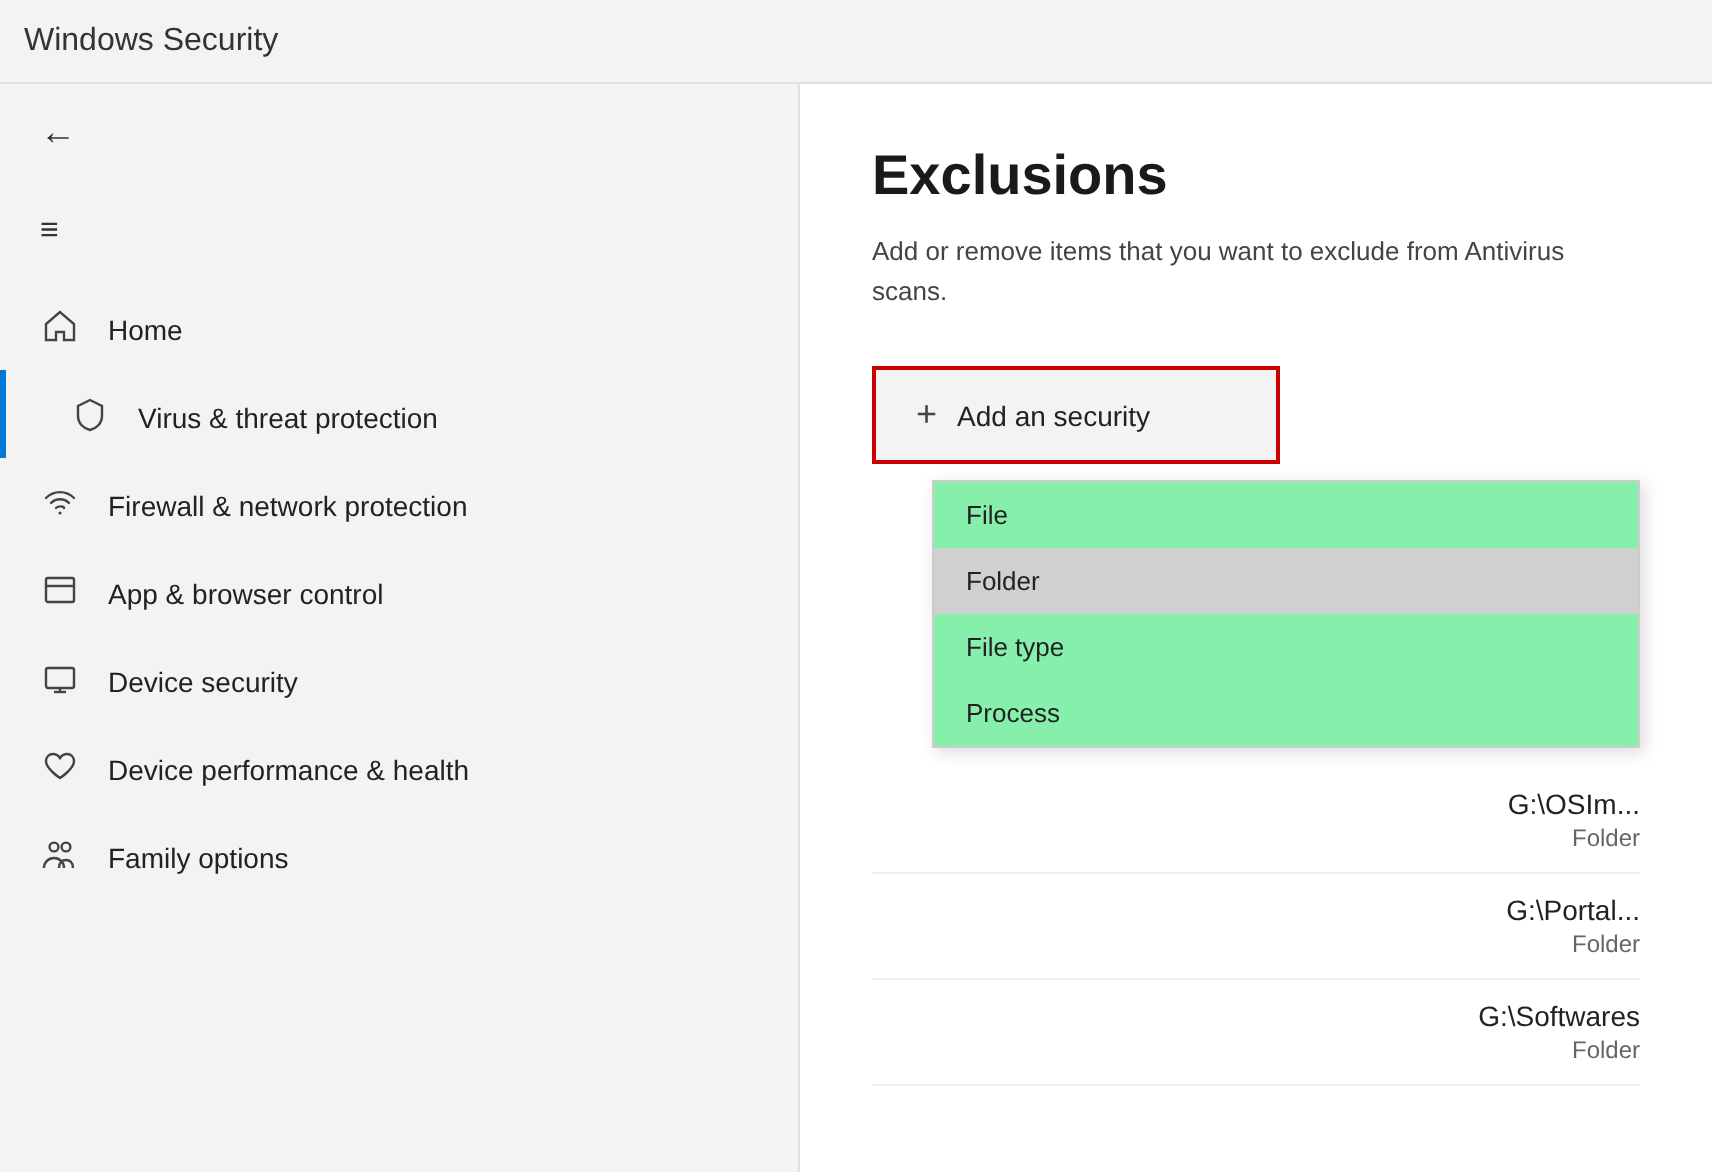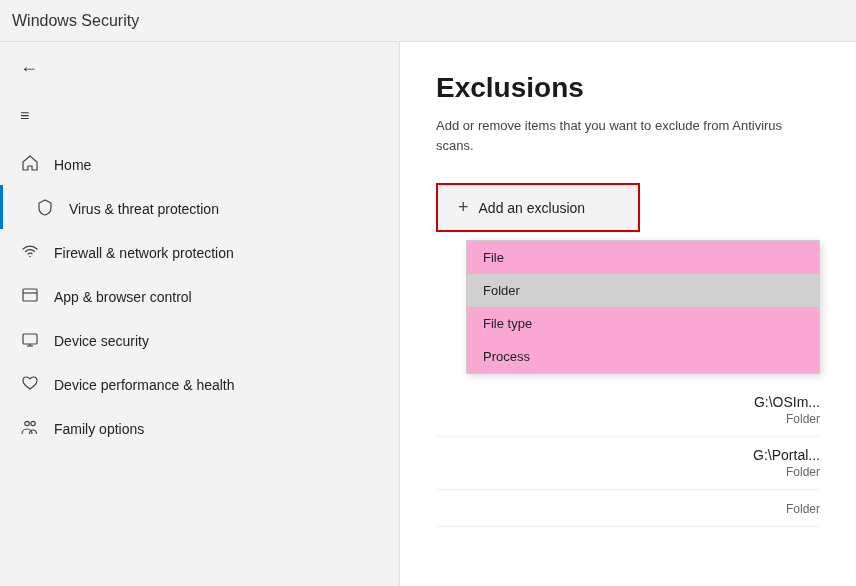--- a/index.html
+++ b/index.html
@@ -142,21 +142,21 @@
     }
 
     .plus-icon {
       font-size: 18px;
       font-weight: 300;
       color: #444;
     }
 
     
     .dropdown-menu {
-      background: #f9a8d4;
+      background: #86efac;
       border: 1px solid #ccc;
       box-shadow: 2px 2px 8px rgba(0,0,0,0.15);
       min-width: 130px;
       margin-left: 30px;
       margin-top: 0;
     }
 
     .dropdown-item {
       padding: 9px 16px;
       font-size: 13px;
@@ -306,21 +306,21 @@
 
   <div class="content">
 
     <h1 class="page-title">Exclusions</h1>
     <p class="page-description">Add or remove items that you want to exclude from Antivirus scans.</p>
 
     
     <div class="add-exclusion-wrapper">
       <button class="add-exclusion-btn">
         <span class="plus-icon">+</span>
-        <span>Add an exclusion</span>
+        <span>Add an security</span>
       </button>
     </div>
 
     
     <div class="dropdown-menu">
       <div class="dropdown-item">
         <span>File</span>
       </div>
       <div class="dropdown-item highlighted">
         <span>Folder</span>
@@ -340,19 +340,20 @@
         <div class="exclusion-path">G:\OSIm...</div>
         <div class="exclusion-type">Folder</div>
       </div>
 
       <div class="exclusion-item">
         <div class="exclusion-path">G:\Portal...</div>
         <div class="exclusion-type">Folder</div>
       </div>
 
       <div class="exclusion-item">
+        <div class="exclusion-path">G:\Softwares</div>
         <div class="exclusion-type">Folder</div>
       </div>
 
     </div>
 
   </div>
 </div>
 
 </body></html>

